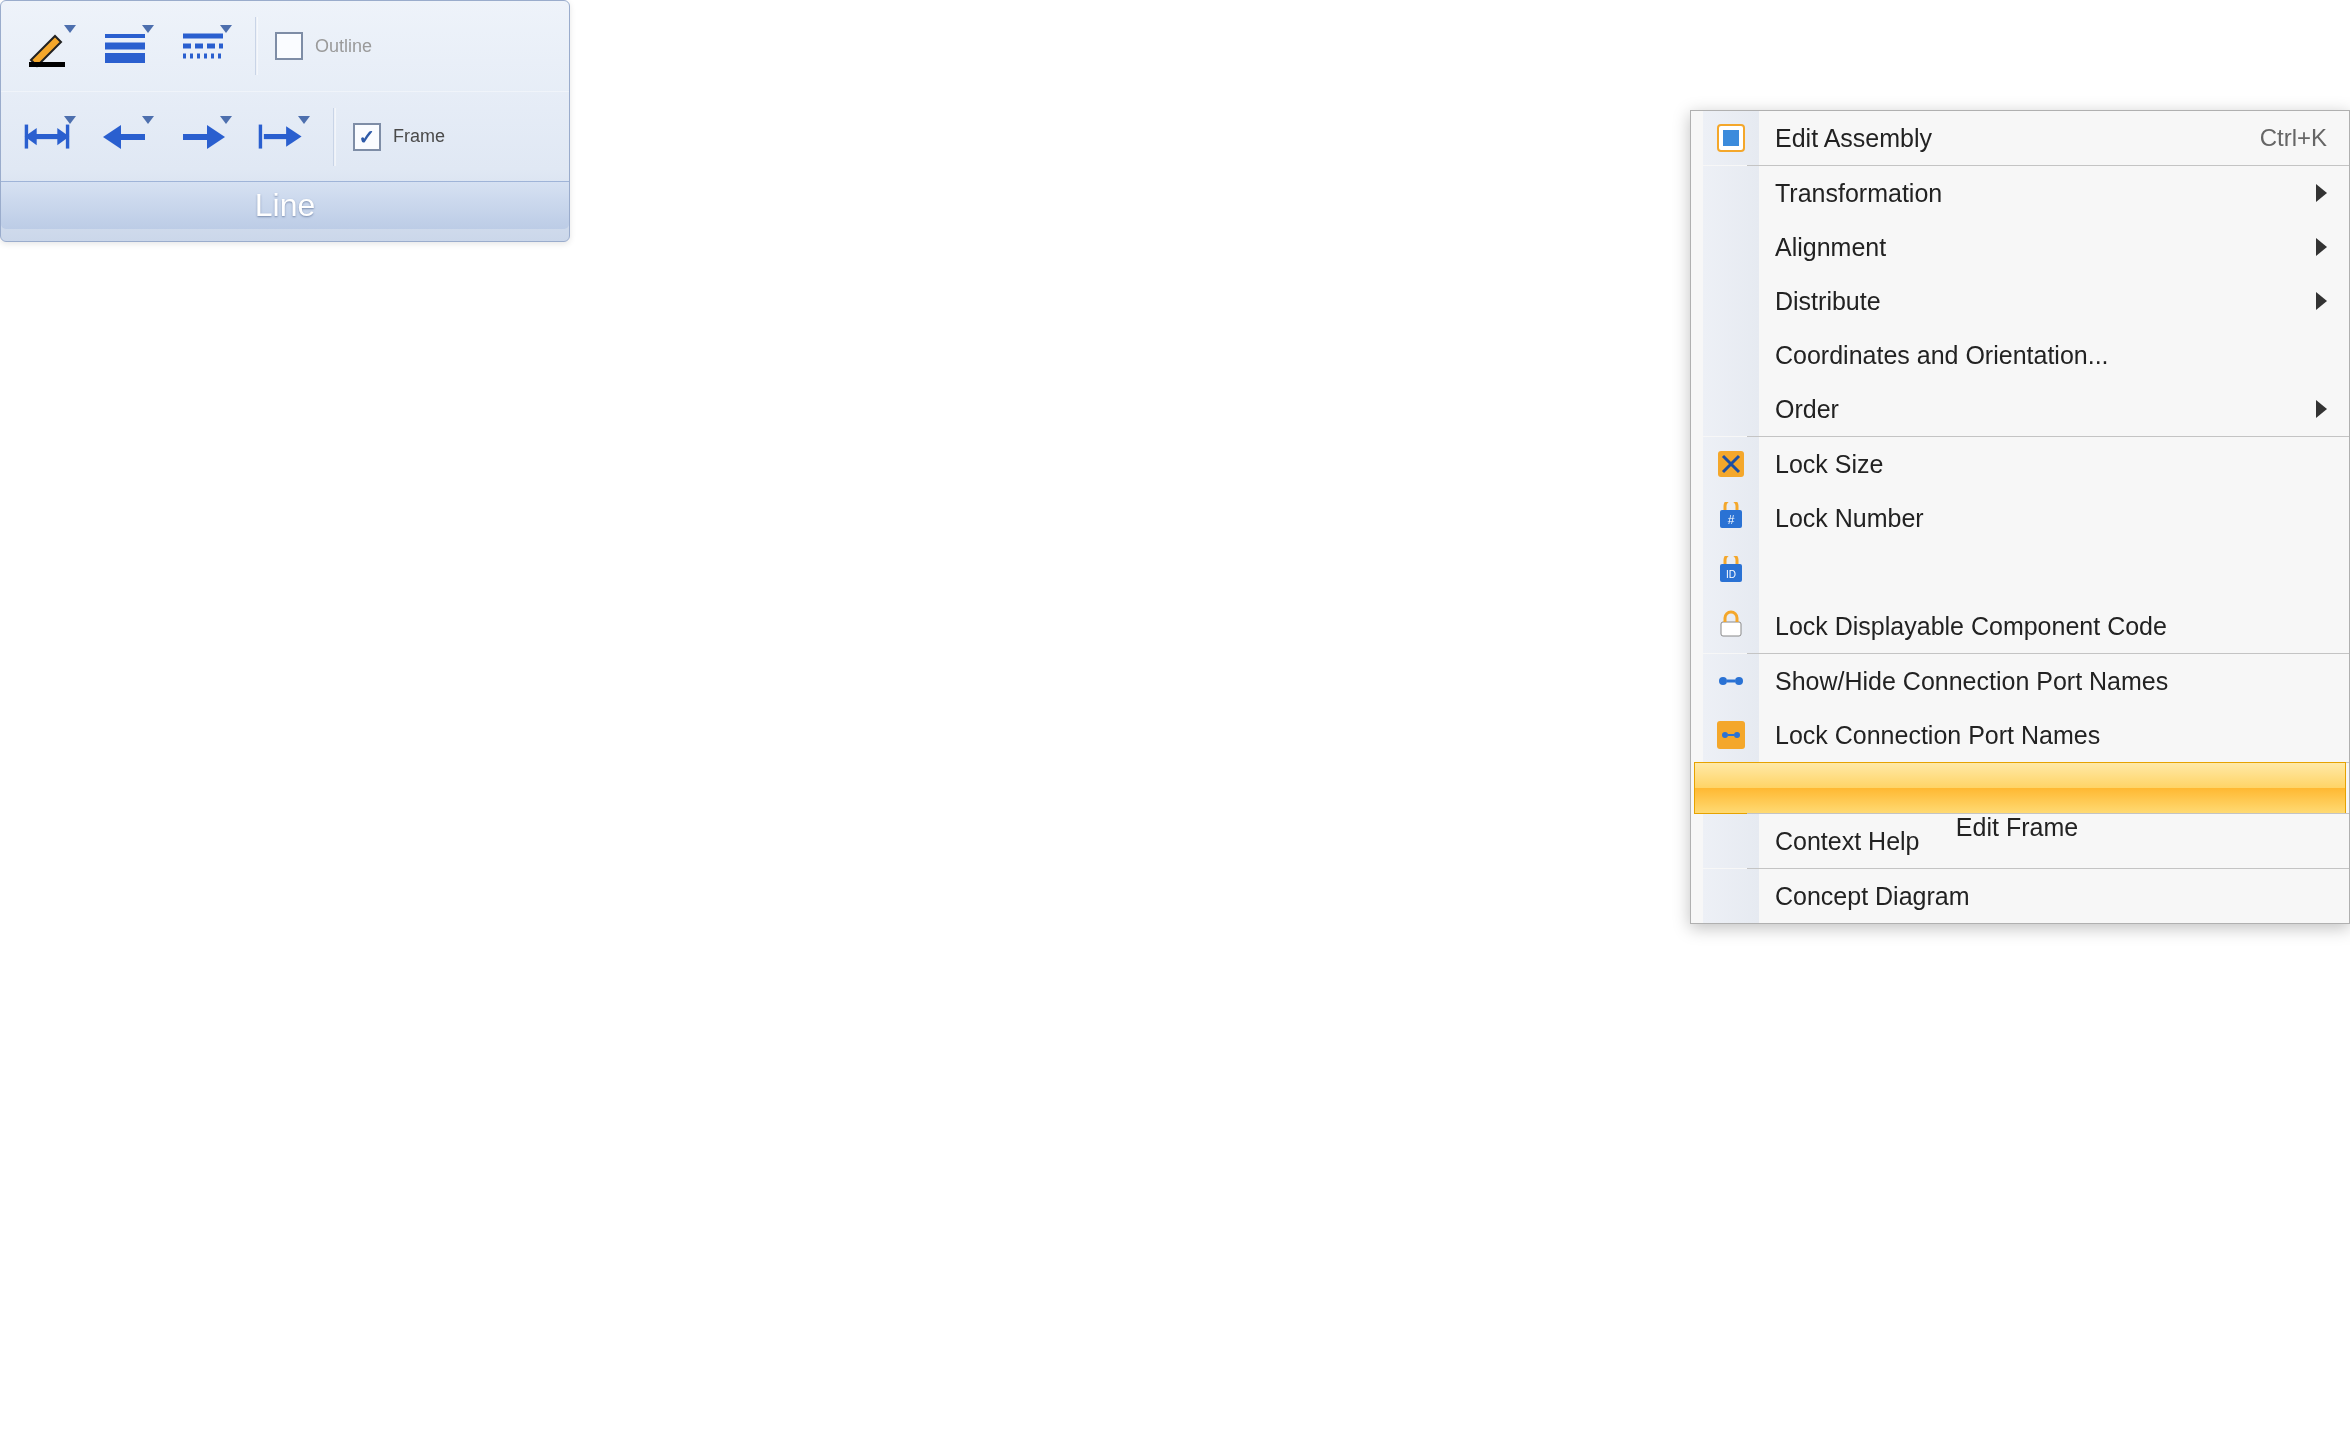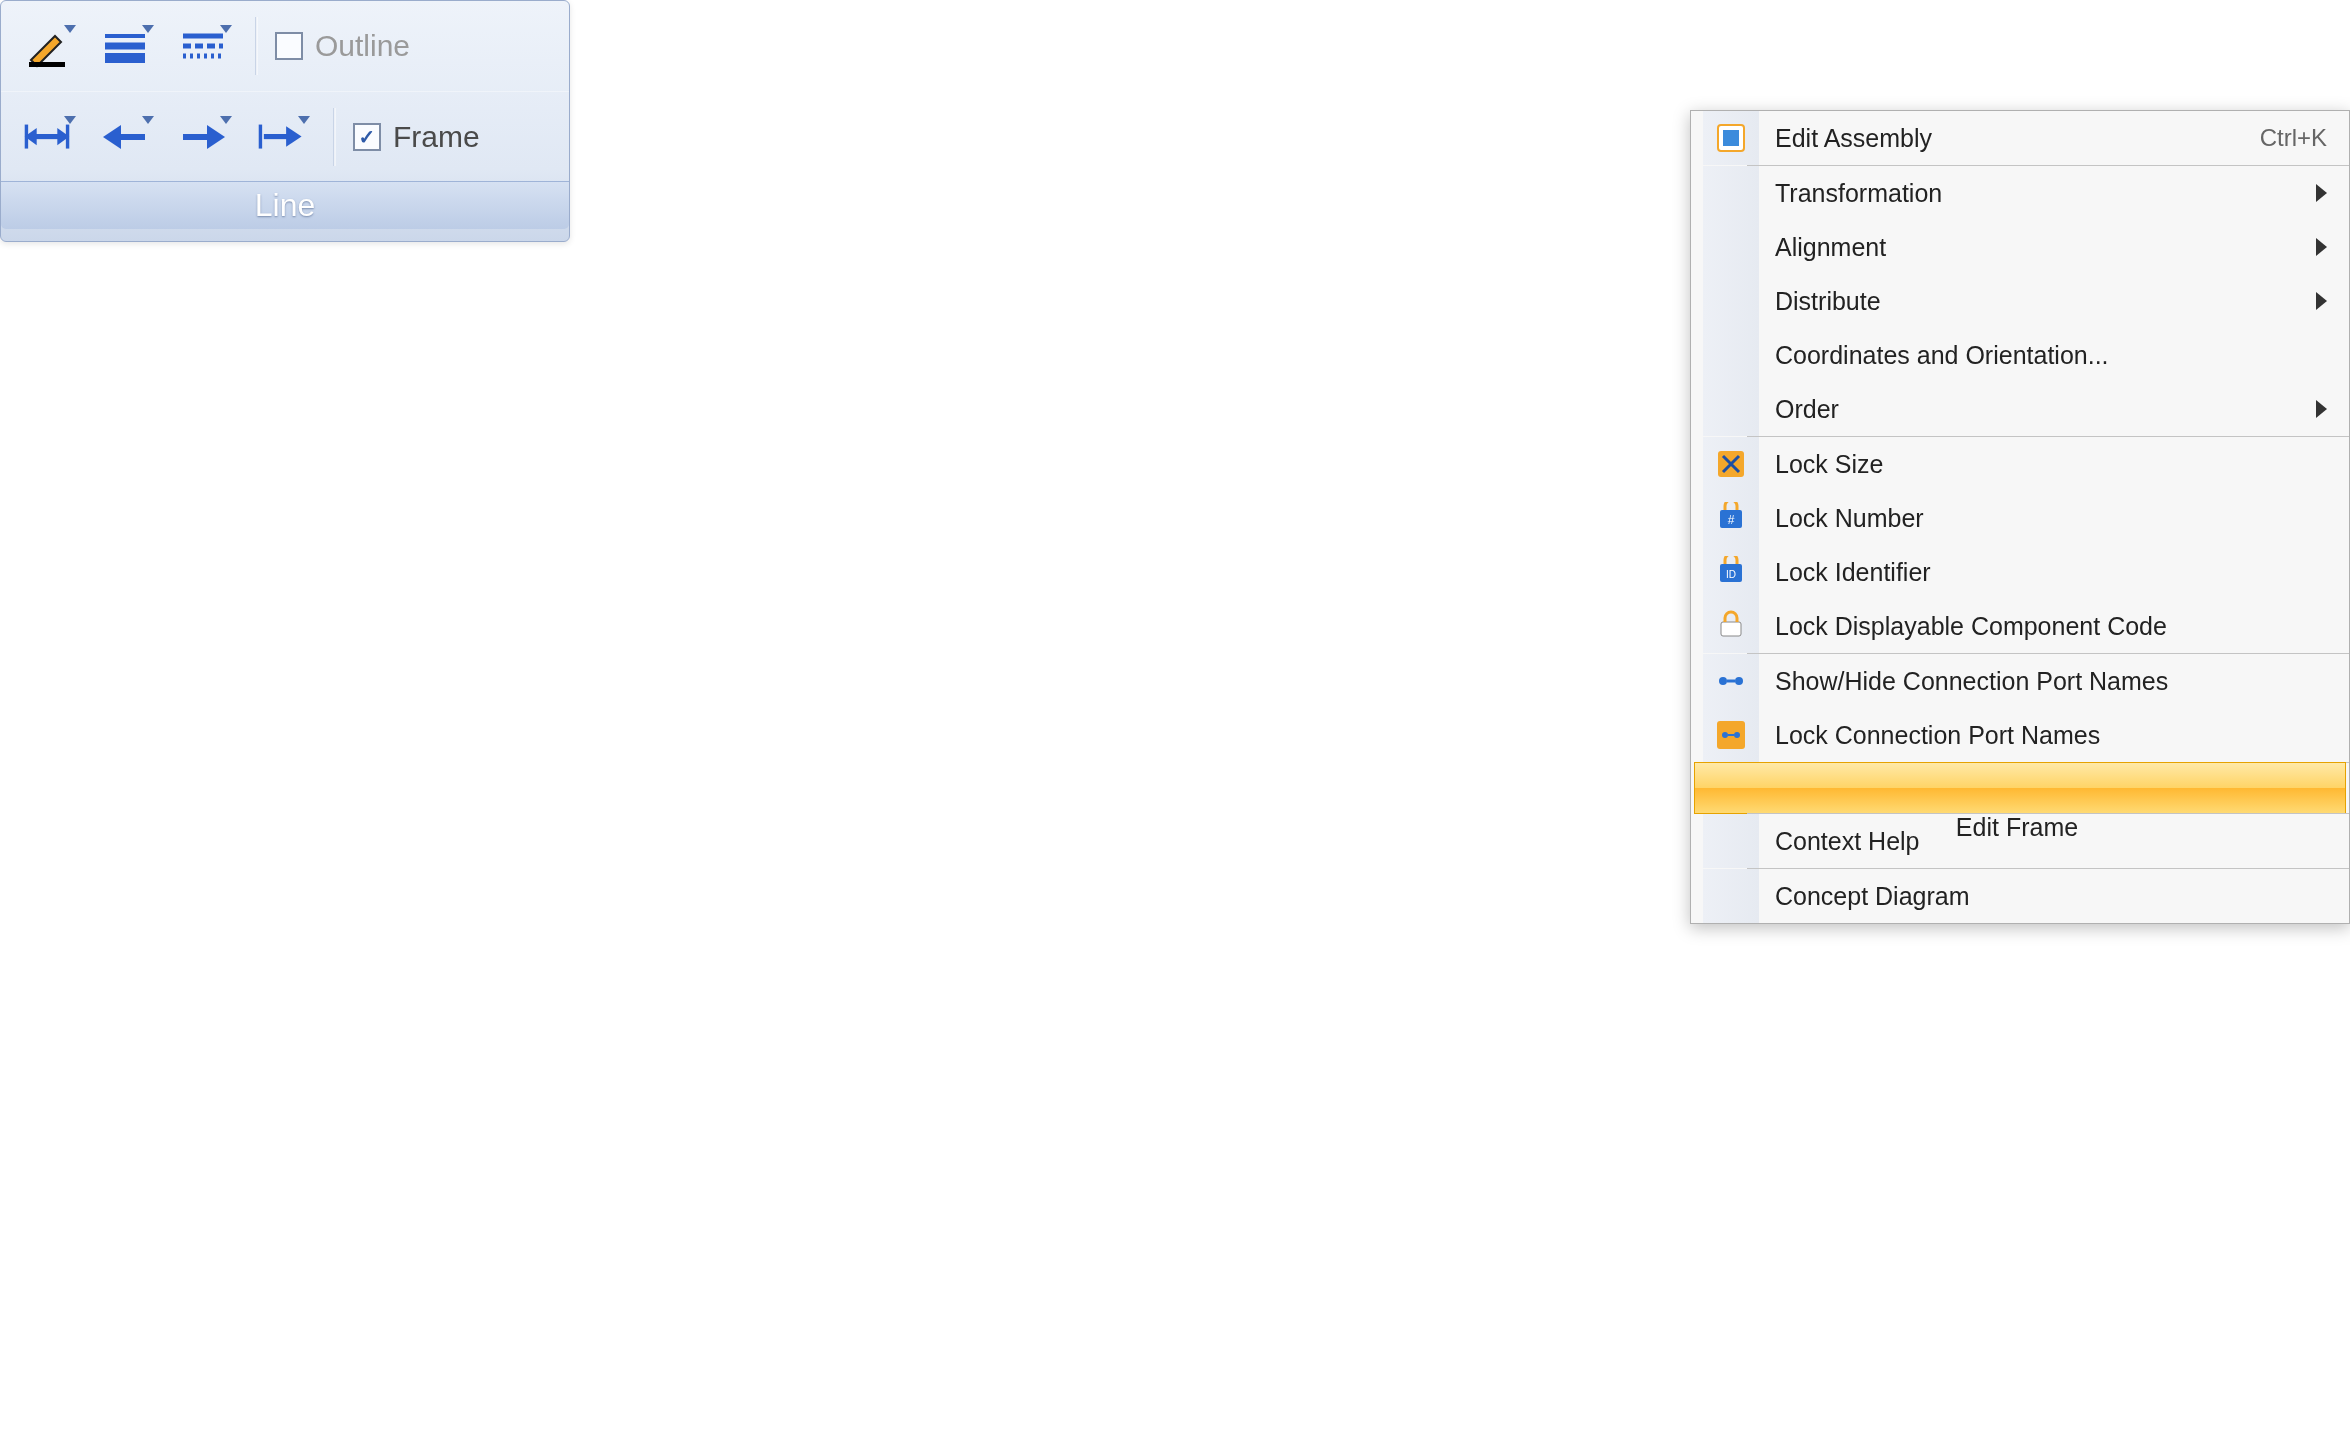--- a/index.html
+++ b/index.html
@@ -59,21 +59,21 @@
     display:flex; align-items:center; gap:12px;
   }
   .chk {
     width: 28px; height: 28px;
     border: 2px solid #7e8da6;
     background: #fafcff;
     display:flex; align-items:center; justify-content:center;
     font-size: 20px; color:#2d5aa8;
   }
   .chk.checked::after { content:"✓"; font-weight: bold; }
-  .chk-label { font-size: 30px; color:#4a4a4a; }
+  .chk-label { font-size: 18px; color:#4a4a4a; }
   .chk-label.muted { color:#9a9a9a; }
   .ribbon-footer {
     height: 48px;
     background: linear-gradient(to bottom, #d6e1f2, #bcccE6);
     border-top: 1px solid #9fb4d8;
     display:flex; align-items:center; justify-content:center;
     color:#fff; font-size: 32px;
     border-radius: 0 0 5px 5px;
     text-shadow: 0 1px 2px rgba(70,90,130,0.6);
   }
@@ -293,21 +293,20 @@
   <div class="ctx-item">
     <span class="ctx-icon-col">
         <span class="ic">
       <svg viewBox="0 0 32 32">
             <rect x="5" y="8" width="22" height="18" rx="2" fill="#2a72d4"></rect>
             <path d="M10 8 v-4 a6 6 0 0 1 12 0 v4" fill="none" stroke="#f4a72b" stroke-width="3"></path>
             <text x="16" y="22" font-size="10" fill="#fff" text-anchor="middle">ID</text>
           </svg>
     </span>
       </span>
-    <span class="ctx-label">Lock Identifier</span>
   </div>
   <div class="ctx-item">
     <span class="ctx-icon-col">
         <span class="ic">
       <svg viewBox="0 0 32 32">
             <rect x="6" y="12" width="20" height="14" rx="2" fill="#fff" stroke="#888"></rect>
             <path d="M10 12 v-4 a6 6 0 0 1 12 0 v4" fill="none" stroke="#f4a72b" stroke-width="3"></path>
           </svg>
     </span>
       </span>

